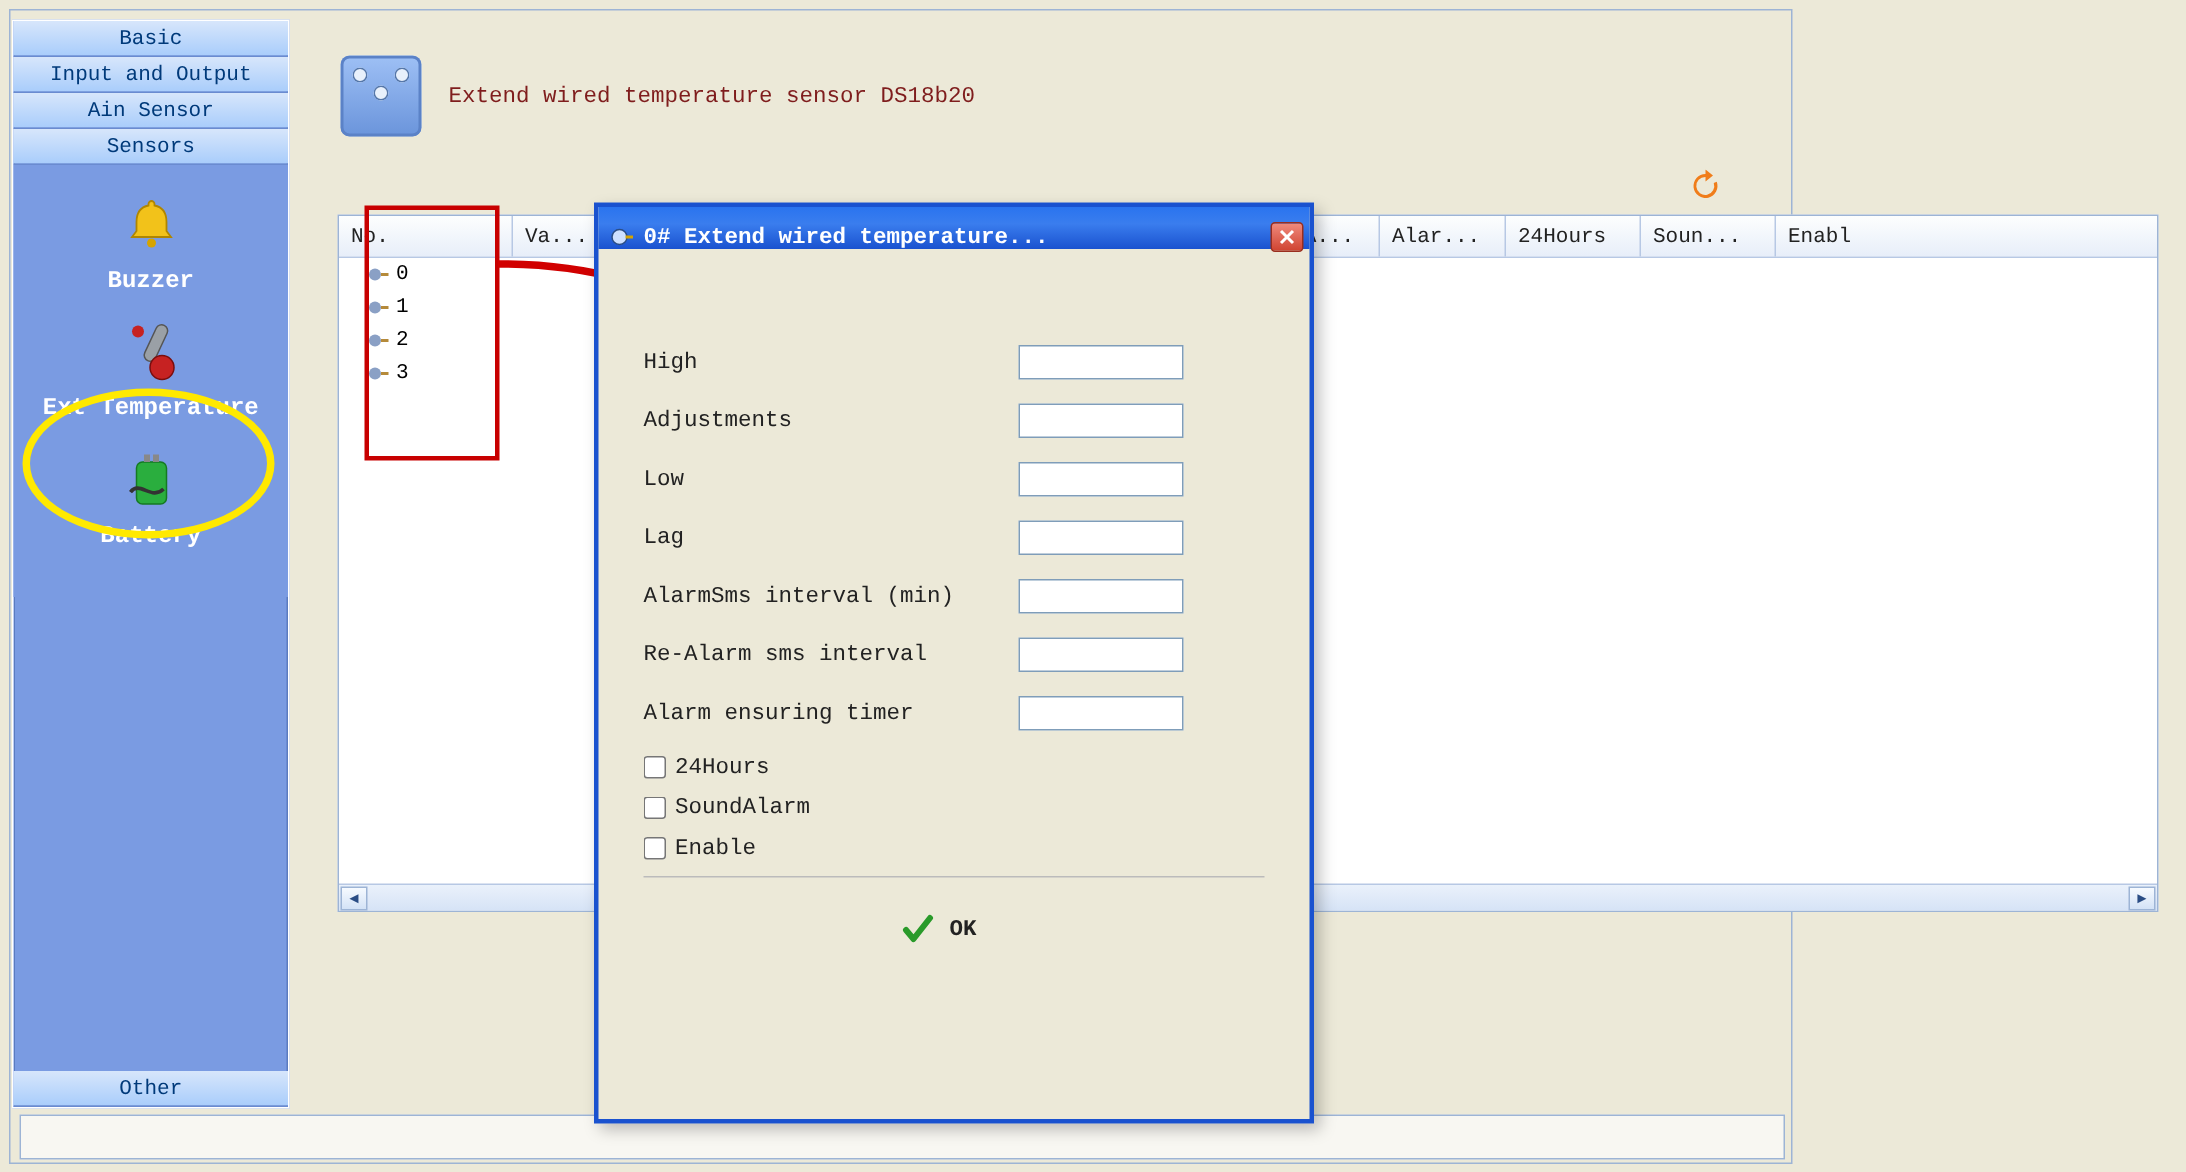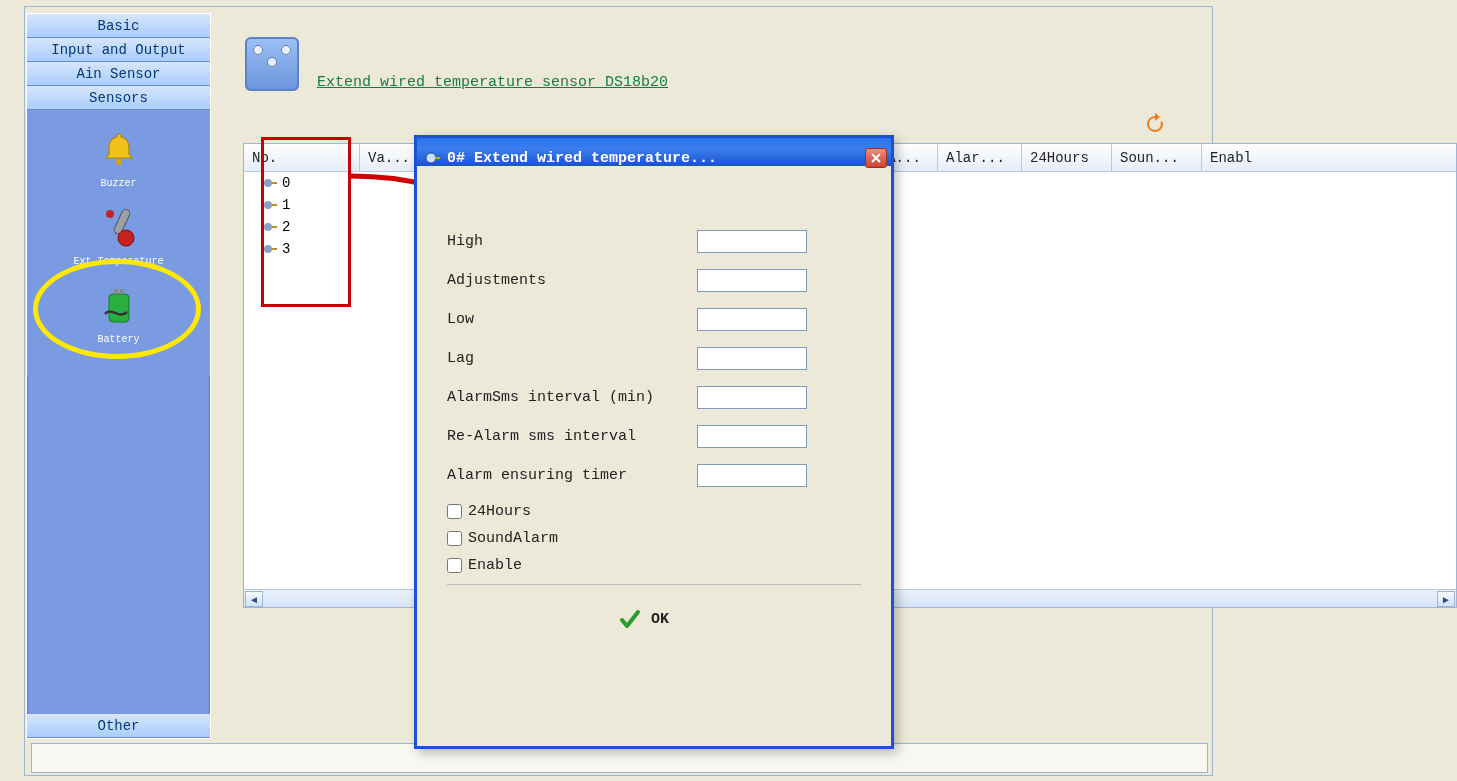--- a/index.html
+++ b/index.html
@@ -9,21 +9,21 @@
     font-size: 13px;
     background: #ece9d8;
     color: #000;
     width: 1457px;
     height: 781px;
     overflow: hidden;
     position: relative;
   }
   .app-frame {
     position: absolute;
-    left: 24px; top: 6px;
+    left: 6px; top: 6px;
     width: 1189px; height: 770px;
     border: 1px solid #9db4d5;
     background: #ece9d8;
   }
   .sidebar {
     position: absolute;
     left: 1px; top: 6px;
     width: 185px; height: 726px;
     background: #7a9be2;
     border: 1px solid #fff;
@@ -42,23 +42,24 @@
   }
   .sb-panel {
     background: #7a9be2;
     padding: 10px 0 16px;
     text-align: center;
   }
   .sb-item {
     margin: 6px auto 14px;
     color: #fff;
     font-family: Consolas, "Courier New", monospace;
-    font-size: 10px;
+    font-size: 16px;
     cursor: pointer;
     position: relative;
+    font-weight: bold;
   }
   .sb-item .lbl { display: block; margin-top: 4px; line-height: 1.2; white-space: pre-line; }
   .sb-icon {
     width: 48px; height: 48px;
     margin: 0 auto;
     display: flex; align-items: center; justify-content: center;
   }
   .highlight-circle {
     position: absolute;
     left: 6px; top: 245px;
@@ -70,26 +71,25 @@
   .sb-bottom {
     position: absolute;
     left: 0; right: 0; bottom: 0;
   }
   .main-area {
     position: absolute;
     left: 196px; top: 6px;
     right: 4px; height: 720px;
   }
   .page-header {
-    display: flex; align-items: flex-end; gap: 18px;
+    display: flex; align-items: center; gap: 18px;
     padding: 24px 0 10px 24px;
     font-family: Consolas, "Courier New", monospace;
     font-size: 15px;
-    color: #15803d;
-    text-decoration: underline;
+    color: #7f1d1d;
   }
   .device-icon {
     width: 54px; height: 54px;
     border-radius: 6px;
     background: linear-gradient(#9ec0f5, #6a94db);
     position: relative;
     box-shadow: inset 0 0 0 2px #5b82c7;
   }
   .device-icon::before, .device-icon::after {
     content: ""; position: absolute;

